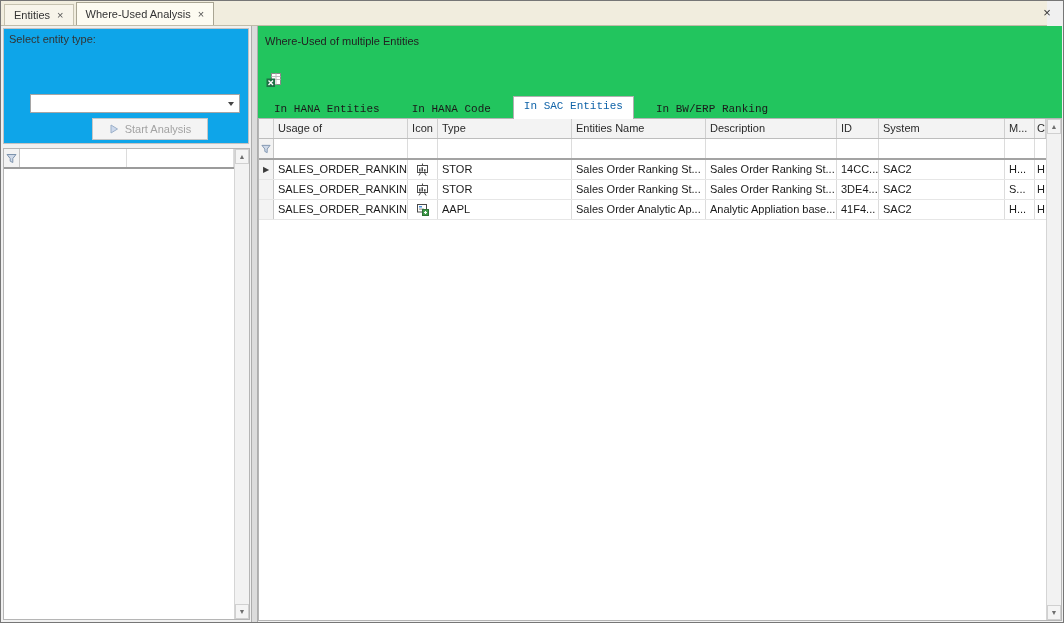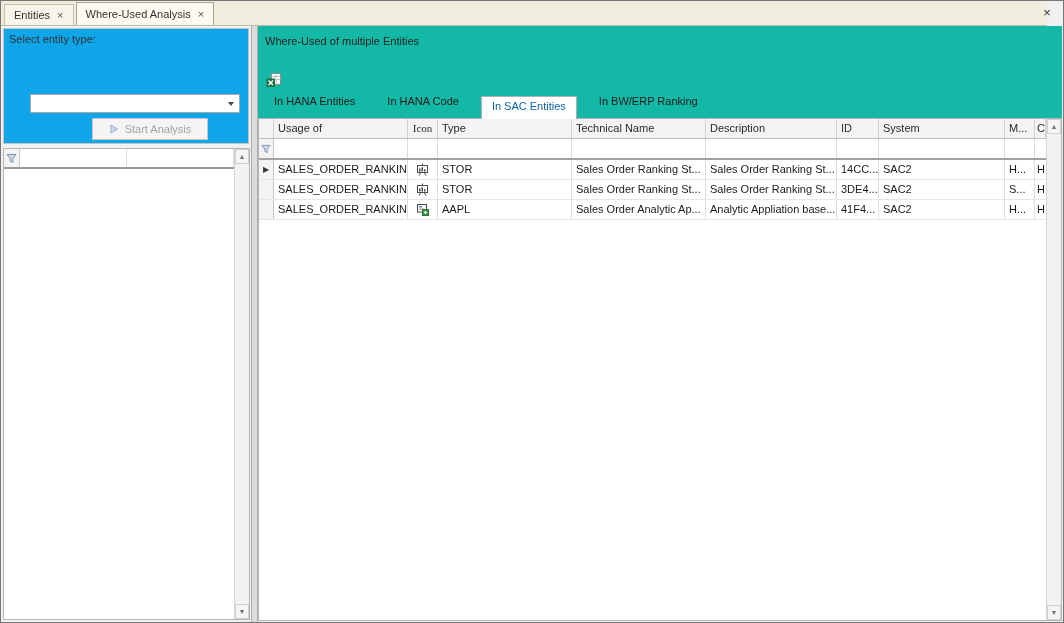--- a/index.html
+++ b/index.html
@@ -53,47 +53,47 @@
   .sc-arr { position:absolute; left:0; width:100%; height:15px; background:#f4f4f4;
             border:1px solid #d0d0d0; color:#6f6f6f; font-size:7px;
             display:flex; align-items:center; justify-content:center; }
   .sc-up { top:0; } .sc-down { bottom:0; }
 
   
   .splitter { position:absolute; top:25px; left:250px; width:7px; bottom:0;
               background:#dcdcdc; border-left:1px solid #adadad; border-right:1px solid #adadad; }
 
   
-  .main { position:absolute; top:25px; left:257px; right:1px; bottom:1px; background:#14b8a6; }
+  .main { position:absolute; top:25px; left:257px; right:1px; bottom:1px; background:#22c55e; }
   .main-title { position:absolute; top:9px; left:7px; color:#222; }
   .export-btn { position:absolute; top:44px; left:5px; width:22px; height:20px;
                 display:flex; align-items:center; justify-content:center; }
 
   .inner-tabs { position:absolute; top:70px; left:6px; height:23px; display:flex;
                 align-items:flex-end; z-index:2; }
-  .itab { padding:3px 10px 12px 10px; color:#1a1a1a; margin-right:12px; }
+  .itab { padding:3px 10px 4px 10px; color:#1a1a1a; margin-right:12px;font-family:Liberation Mono, monospace; }
   .itab.active { background:#ffffff; border:1px solid #b0b0b0; border-bottom:none;
                  color:#0f63a8; height:23px; margin-right:12px; }
 
   
   .grid { position:absolute; top:92px; left:0; right:0; bottom:0;
           background:#ffffff; border:1px solid #b5b5b5; }
   .grid-inner { position:absolute; top:0; left:0; right:15px; bottom:0; overflow:hidden; }
   .grow { display:flex; width:100%; }
   .ghead { height:20px; background:#f3f3f3; border-bottom:1px solid #bdbdbd; }
   .ghead .cell { border-right:1px solid #cfcfcf; color:#2a2a2a; line-height:19px; }
   .gfilter { height:21px; background:#fff; border-bottom:2px solid #a3a3a3; }
   .gdata { height:20px; background:#fff; border-bottom:1px solid #e6e6e6; }
   .cell { padding:0 4px; overflow:hidden; white-space:nowrap; line-height:19px;
           border-right:1px solid #dcdcdc; flex-shrink:0; }
   .c-ind  { width:15px; background:#f3f3f3; border-right:1px solid #c6c6c6; padding:0;
             display:flex; align-items:center; justify-content:center; }
   .ghead .c-ind { background:#f3f3f3; }
   .c-usage { width:134px; }
-  .c-icon  { width:30px; display:flex; align-items:center; justify-content:center; padding:0;font-family:Liberation Serif, serif; }
+  .c-icon  { width:30px; display:flex; align-items:center; justify-content:center; padding:0; }
   .c-type  { width:134px; }
   .c-tech  { width:134px; }
   .c-desc  { width:131px; }
   .c-id    { width:42px; }
   .c-sys   { width:126px; }
   .c-m     { width:30px; }
   .c-c     { flex:1 1 auto; border-right:none; padding:0 2px; }
   .cur-marker { font-size:8px; color:#3a3a3a; }
 </style>
 </head>
@@ -170,21 +170,21 @@
     </div>
 
     <div class="grid">
       <div class="grid-inner">
 
         <div class="grow ghead">
           <div class="cell c-ind"></div>
           <div class="cell c-usage">Usage of</div>
           <div class="cell c-icon">Icon</div>
           <div class="cell c-type">Type</div>
-          <div class="cell c-tech">Technical Name</div>
+          <div class="cell c-tech">Entities Name</div>
           <div class="cell c-desc">Description</div>
           <div class="cell c-id">ID</div>
           <div class="cell c-sys">System</div>
           <div class="cell c-m">M...</div>
           <div class="cell c-c">C.</div>
         </div>
 
         <div class="grow gfilter">
           <div class="cell c-ind">
             <svg width="10" height="10" viewBox="0 0 11 11">

